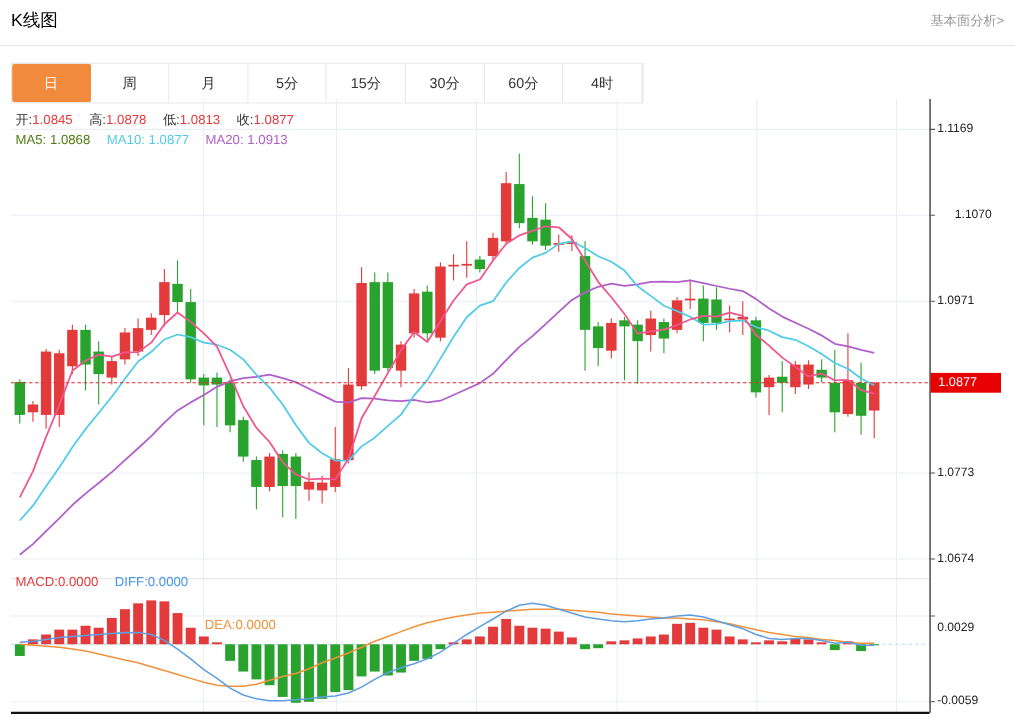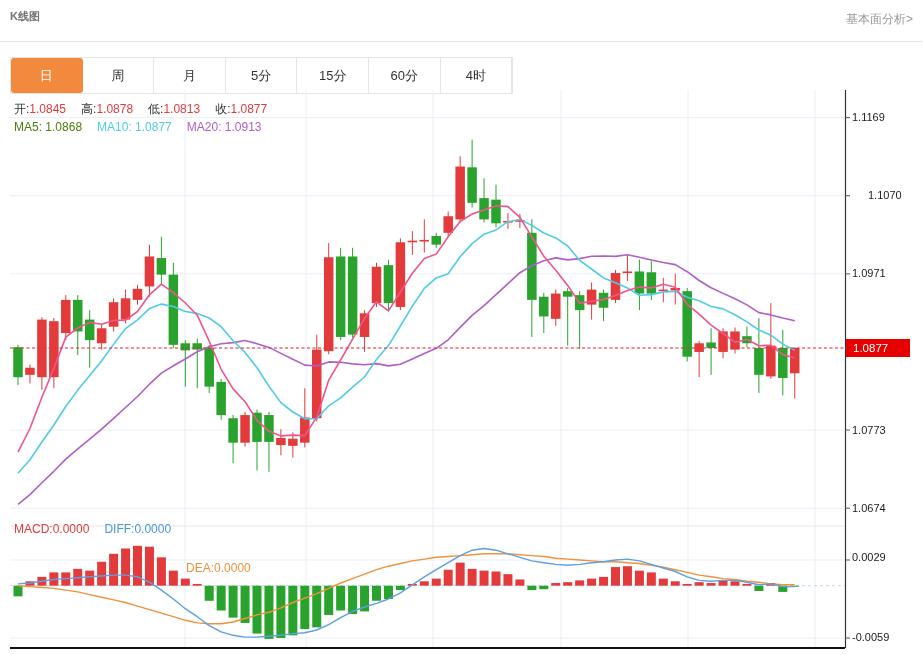--- a/index.html
+++ b/index.html
@@ -1,21 +1,21 @@
 <!DOCTYPE html>
 <html><head>
 <meta charset="utf-8">
 <style>
   html,body{margin:0;padding:0;}
   body{
     width:923px;height:655px;position:relative;background:#ffffff;
     font-family:"Liberation Sans","DejaVu Sans",sans-serif;overflow:hidden;
   }
   .abs{position:absolute;}
-  #page-title{left:10px;top:9px;font-size:11px;font-weight:700;color:#737373;}
+  #page-title{left:10px;top:9px;font-size:16px;font-weight:400;color:#000000;}
   #fundamental-link{right:10px;top:11px;font-size:12px;color:#999;cursor:pointer;}
   #title-sep{left:0;top:41px;width:923px;height:1px;background:#e6e6e6;}
   #tab-strip{left:10px;top:57px;height:35px;display:flex;border:1px solid #e5e5e5;box-sizing:content-box;background:#fff;}
   .tab{width:71.6px;height:35px;line-height:35px;text-align:center;font-size:13px;color:#333;
        border-right:1px solid #e5e5e5;cursor:pointer;background:#fff;box-sizing:border-box;}
   .tab:last-child{border-right:1px solid #e5e5e5;}
   .tab.active{background:var(--tab-active,#f28a3d);color:#fff;border-radius:3px;border-right-color:transparent;}
   #chart-svg{left:0;top:0;}
   .legend-row{display:flex;font-size:12px;white-space:nowrap;}
   .legend-item{margin-right:15px;}
@@ -33,20 +33,21 @@
 <div class="abs" id="page-title">K线图</div>
 <div class="abs" id="fundamental-link">基本面分析&gt;</div>
 <div class="abs" id="title-sep"></div>
 
 <div class="abs" id="tab-strip">
     <div class="tab active">日</div>
     <div class="tab">周</div>
     <div class="tab">月</div>
     <div class="tab">5分</div>
     <div class="tab">15分</div>
+    <div class="tab">30分</div>
     <div class="tab">60分</div>
     <div class="tab">4时</div>
   </div>
 
 <svg class="abs" id="chart-svg" width="923" height="655" viewBox="0 0 923 655">
     <g>
       <line x1="10" y1="117.61467889908303" x2="845" y2="117.61467889908303" stroke="#e9eef6" stroke-width="1"></line>
       <line x1="10" y1="195.7247706422025" x2="845" y2="195.7247706422025" stroke="#e9eef6" stroke-width="1"></line>
       <line x1="10" y1="273.8348623853219" x2="845" y2="273.8348623853219" stroke="#e9eef6" stroke-width="1"></line>
       <line x1="10" y1="348.0000000000014" x2="845" y2="348.0000000000014" stroke="#e9eef6" stroke-width="1"></line>
@@ -435,17 +436,17 @@
 </div>
 
 <div id="price-axis-labels">
     <div class="axis-label" style="top: 111.115px;">1.1169</div>
     <div class="axis-label" style="top: 189.225px; margin-left: 16px;">1.1070</div>
     <div class="axis-label" style="top: 267.335px;">1.0971</div>
     <div class="axis-label" style="top: 423.555px;">1.0773</div>
     <div class="axis-label" style="top: 501.665px;">1.0674</div>
   </div>
 <div id="macd-axis-labels">
-    <div class="axis-label" style="top: 551px;">0.0029</div>
+    <div class="axis-label" style="top: 565px;">0.0029</div>
     <div class="axis-label" style="top: 631.495px;">-0.0059</div>
   </div>
 
 <div class="abs" id="price-badge" style="background: rgb(230, 0, 0); top: 339px;">1.0877</div>
 
 </body></html>

